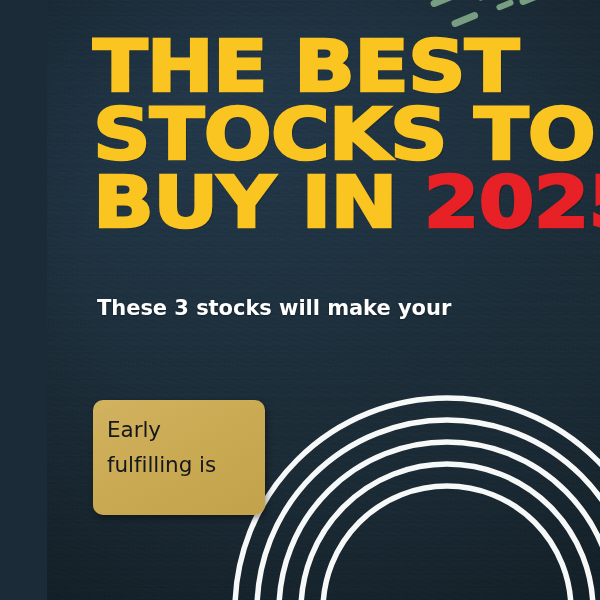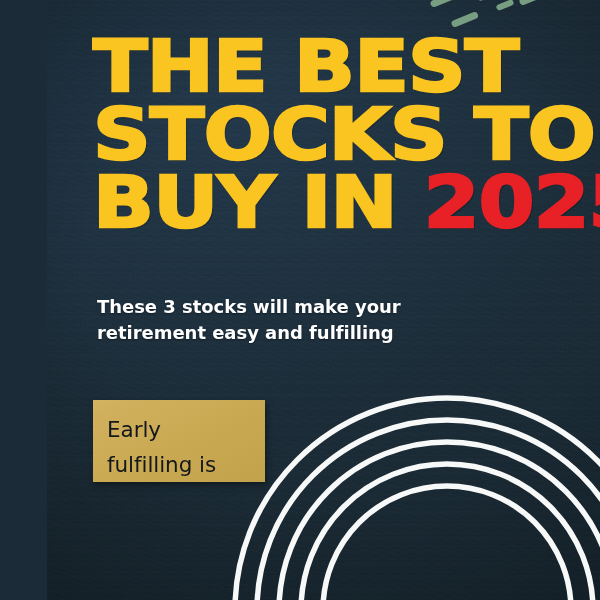--- a/index.html
+++ b/index.html
@@ -104,38 +104,38 @@
   }
 
   
   .subtitle {
     position: absolute;
     left: 50px;
     top: 294px;
     width: 480px;
     font-family: "DejaVu Sans", sans-serif;
     font-weight: 700;
-    font-size: 18px;
+    font-size: 21px;
     line-height: 1.42;
     color: #ffffff;
     letter-spacing: -0.002em;
     text-shadow: 0 1px 2px rgba(0,0,0,0.35);
   }
   .subtitle span { display: block; }
 
   
   .callout {
     position: absolute;
     left: 46px;
     top: 400px;
     width: 172px;
-    height: 82px;
+    height: 115px;
     background: linear-gradient(145deg, #d5b martial 0%, #c9a952 100%);
     background: linear-gradient(152deg, #d3b260 0%, #c8a850 58%, #c2a24a 100%);
-    border-radius: 0;
+    border-radius: 10px;
     box-shadow: 2px 3px 6px rgba(0,0,0,0.38);
     padding: 12px 12px 10px 14px;
     overflow: hidden;
   }
 
   .callout-text {
     font-family: "DejaVu Sans", sans-serif;
     font-weight: 400;
     font-size: 21.5px;
     line-height: 1.63;
@@ -175,21 +175,20 @@
   </svg>
 
   <div class="headline">
     <div class="hl-line hl-1">THE BEST</div>
     <div class="hl-line hl-2">STOCKS TO</div>
     <div class="hl-line hl-3"><span>BUY IN </span><span class="hl-year">2025</span></div>
   </div>
 
   <div class="subtitle">
     <span>These 3 stocks will make your</span>
-    <span>retirement easy and fulfilling</span>
   </div>
 
   <div class="callout">
     <div class="callout-text">Early</div>
     <div class="callout-text">fulfilling is</div>
   </div>
 
 </div>
 
 </body></html>

